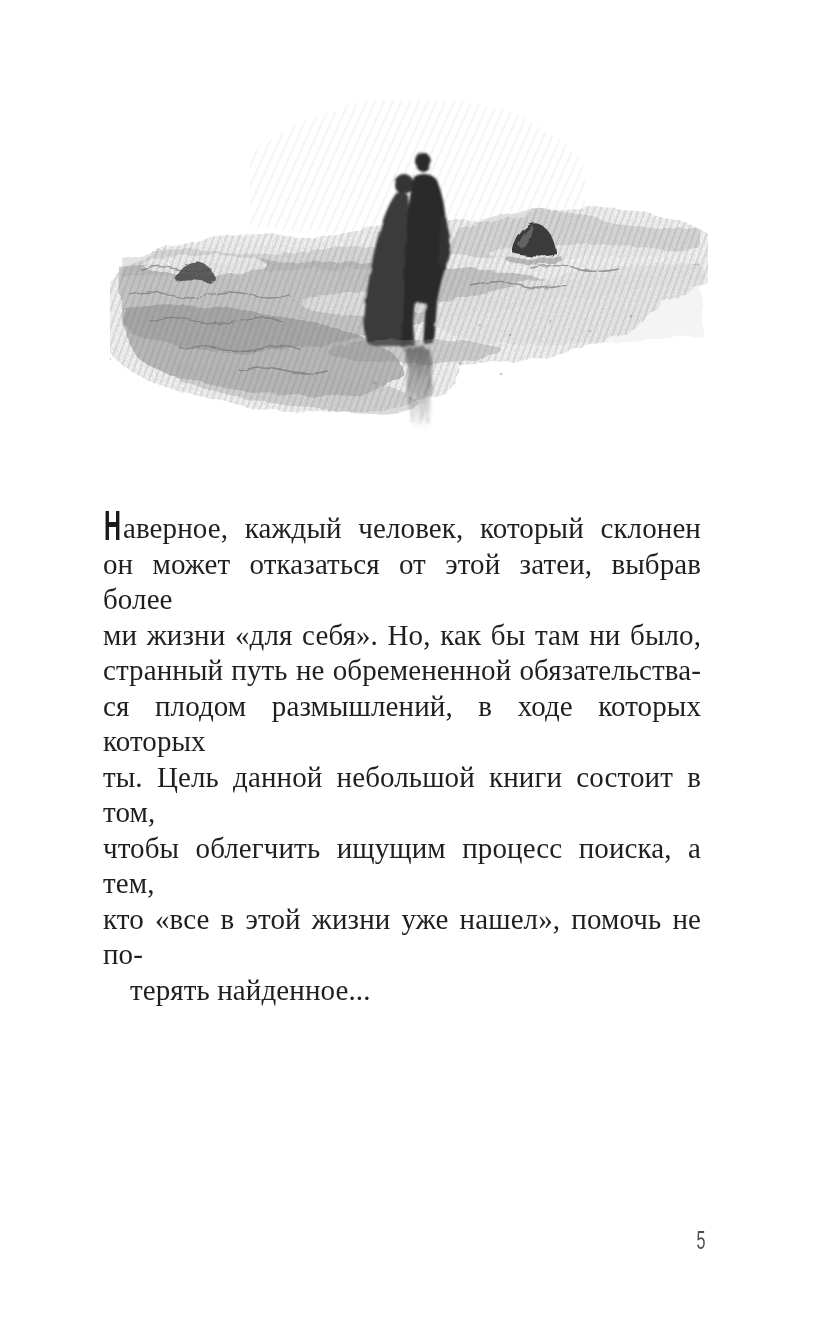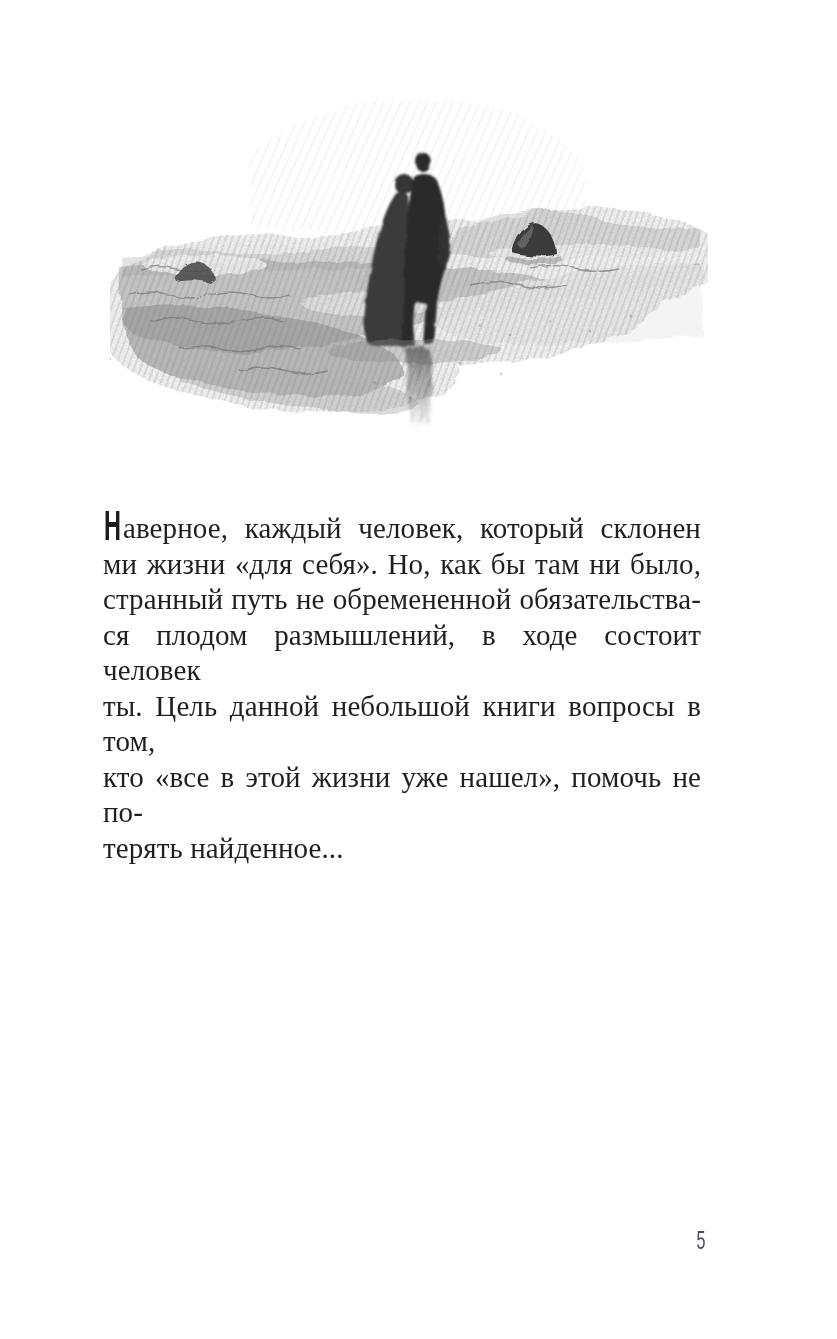--- a/index.html
+++ b/index.html
@@ -12,21 +12,21 @@
     position:absolute; left:110px; top:63px; width:598px; height:368px; margin:0;
   }
   .illustration svg { display:block; width:100%; height:100%; }
   .paragraph {
     position:absolute; left:103px; top:511px; width:598px;
     font-size:29px; line-height:35.5px; color:#1f1f1f;
     letter-spacing:0.1px;
   }
   .line { text-align:justify; text-align-last:justify; }
   .line.first { padding-left:20px; }
-  .line.last { text-align-last:left; }
+  .line.last { text-align-last:left;margin-left:27px; }
   .dropcap {
     position:absolute; left:1px; top:-6px;
     font-family:"Liberation Sans", sans-serif; font-weight:700;
     font-size:42px; line-height:42px; color:#1a1a1a;
     display:inline-block; transform:scaleX(0.56); transform-origin:left bottom;
   }
   .folio {
     position:absolute; left:103px; top:1227px; width:602px;
     text-align:right; font-family:"Liberation Sans", sans-serif;
     font-size:26px; line-height:26px; color:#4b4f55;
@@ -159,24 +159,26 @@
           <circle cx="430, " cy="296" r="1.2"></circle>
         <circle cx="265" cy="320" r="1.5"></circle>
           <circle cx="300" cy="335" r="1.3"></circle>
       </g>
     </svg>
   </figure>
 
   <div class="paragraph">
     <span class="dropcap">Н</span>
     <div class="line first"><span>аверное, каждый человек, который склонен</span></div>
+    <div class="line">он может отказаться от этой затеи, выбрав более</div>
     <div class="line">ми жизни «для себя». Но, как бы там ни было,</div>
     <div class="line">странный путь не обремененной обязательства-</div>
-    <div class="line">ся плодом размышлений, в ходе состоит человек</div>
-    <div class="line">ты. Цель данной небольшой книги вопросы в том,</div>
+    <div class="line">ся плодом размышлений, в ходе которых которых</div>
+    <div class="line">ты. Цель данной небольшой книги состоит в том,</div>
+    <div class="line">чтобы облегчить ищущим процесс поиска, а тем,</div>
     <div class="line">кто «все в этой жизни уже нашел», помочь не по-</div>
     <div class="line last">терять найденное...</div>
   </div>
 
   <div class="folio">
     <span class="folio-num">5</span>
   </div>
 
 </div>
 

